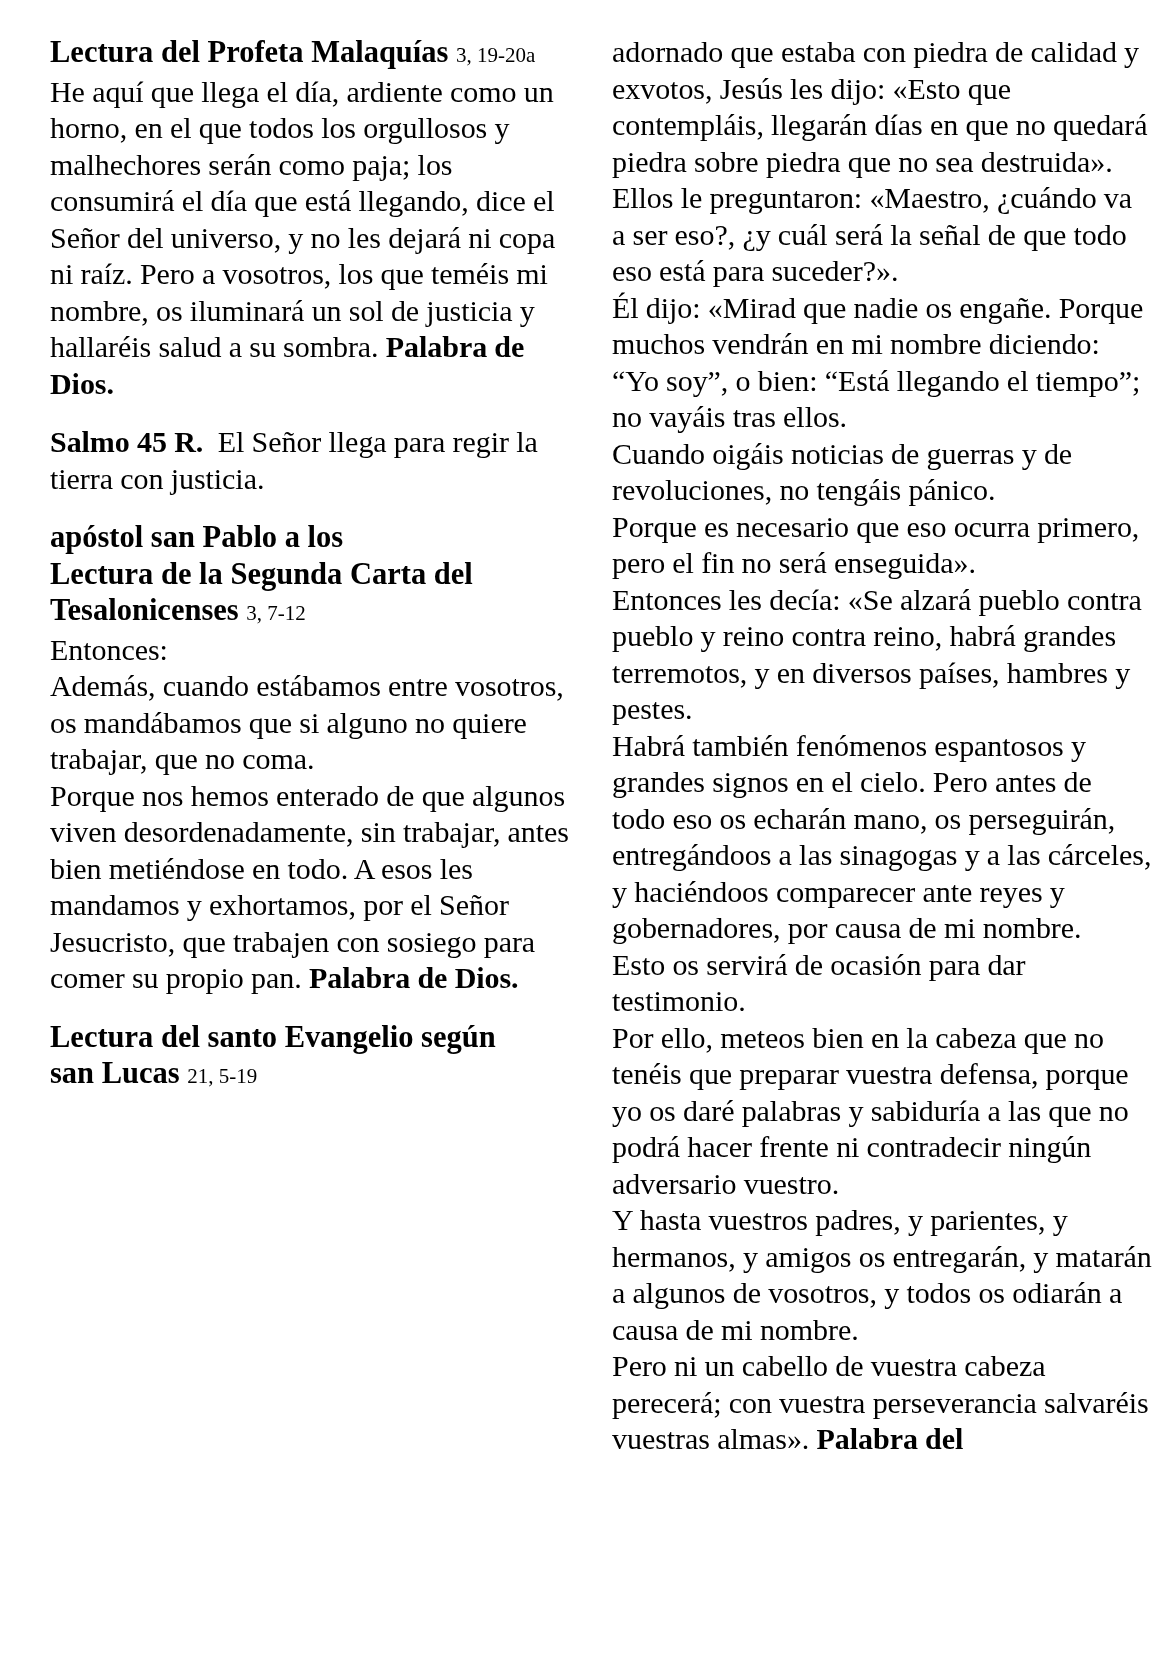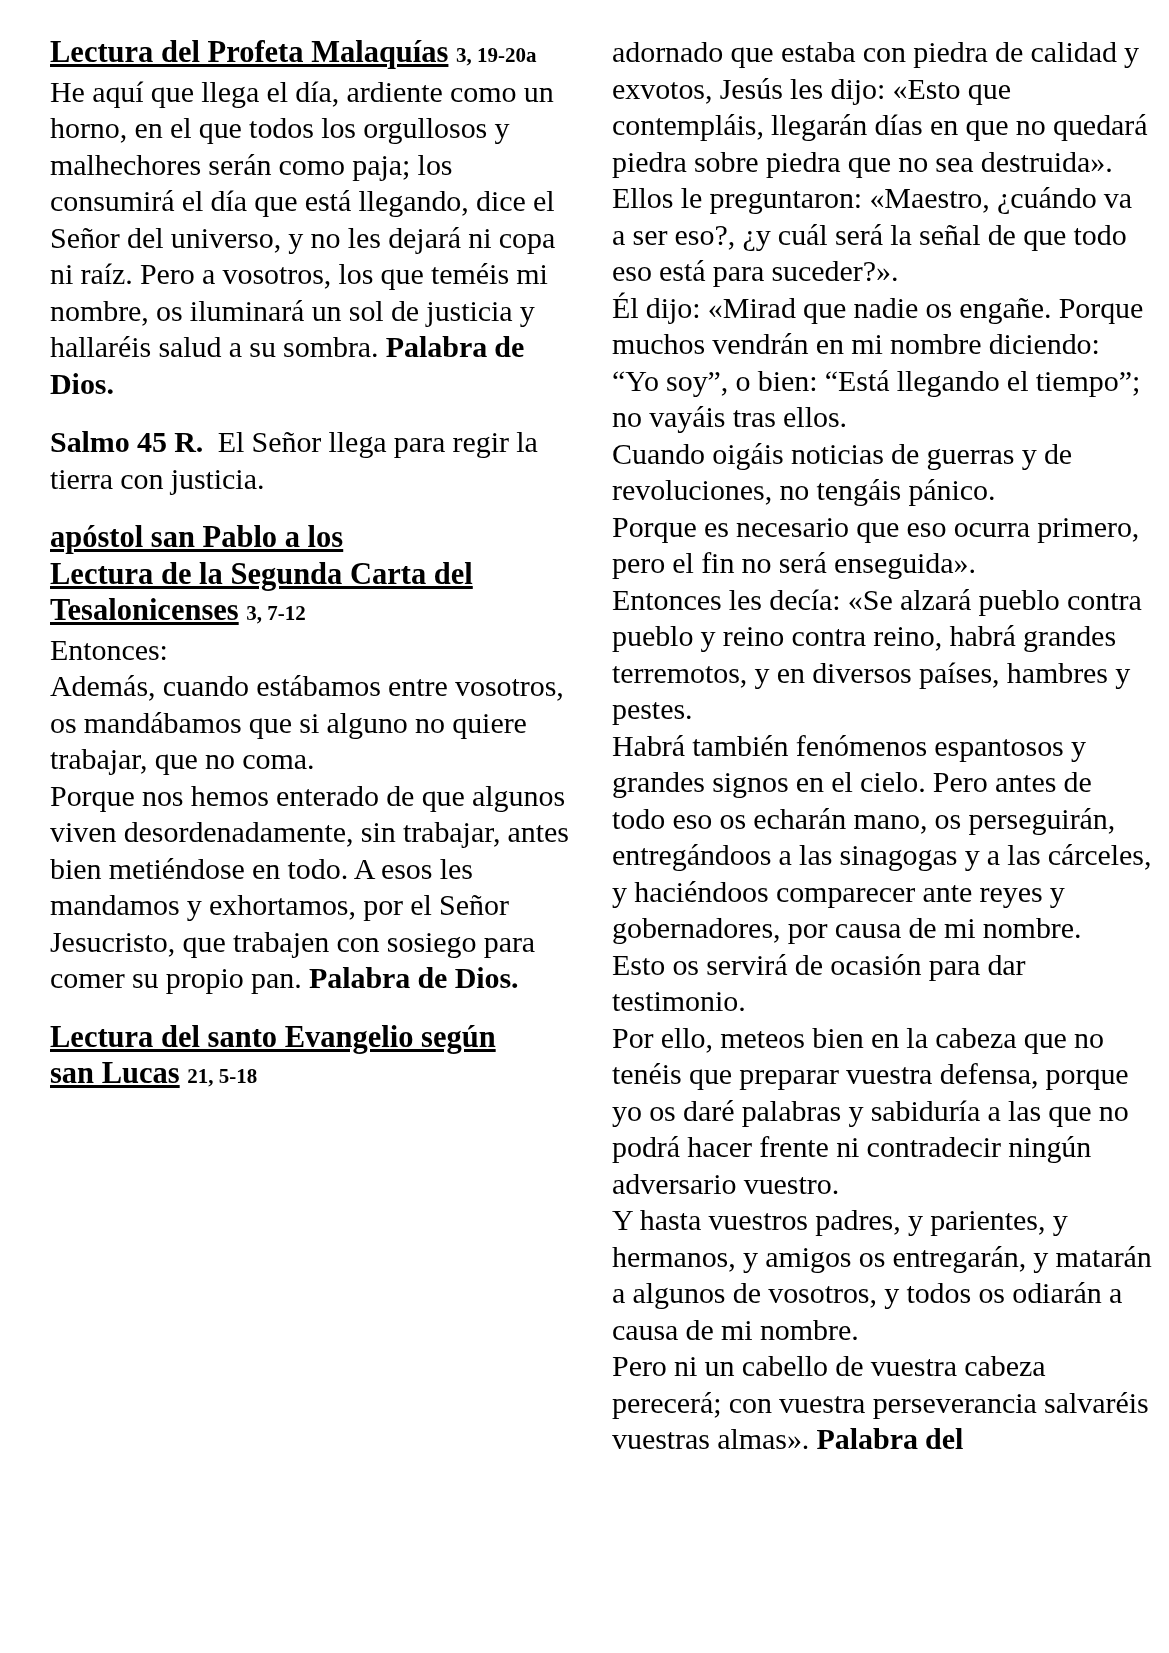--- a/index.html
+++ b/index.html
@@ -43,26 +43,25 @@
     word-spacing: -0.2px;
     letter-spacing: -0.05px;
   }
   .heading {
     font-size: 30.5px;
     line-height: 36.5px;
     font-weight: bold;
     margin: 0;
   }
   .heading .h-text {
-    text-decoration: underline;
     text-underline-offset: 2px;
     text-decoration-thickness: 2.5px;
   }
   .ref {
-    font-weight: bold;
+    font-weight: normal;
     font-size: 21px;
     text-decoration: none;
     letter-spacing: 0;
   }
   b.inline-bold {
     font-weight: bold;
   }
   .gap {
     height: 22px;
   }
@@ -89,21 +88,21 @@
       <div class="heading"><span class="h-text">Lectura de la Segunda Carta del</span></div>
       <div class="heading"><span class="h-text">Tesalonicenses</span> <span class="ref">3, 7-12</span></div>
 
       <p class="para">Entonces:</p>
       <p class="para">Además, cuando estábamos entre vosotros, os mandábamos que si alguno no quiere trabajar, que no coma.</p>
       <p class="para"><span>Porque nos hemos enterado de que algunos viven desordenadamente, sin trabajar, antes bien metiéndose en todo. A esos les mandamos y exhortamos, por el Señor Jesucristo, que trabajen con sosiego para comer su propio pan. </span><b class="inline-bold">Palabra de Dios.</b></p>
 
       <div class="gap"></div>
 
       <div class="heading"><span class="h-text">Lectura del santo Evangelio según</span></div>
-      <div class="heading"><span class="h-text">san Lucas</span> <span class="ref">21, 5-18</span></div>
+      <div class="heading"><span class="h-text">san Lucas</span> <span class="ref">21, 5-19</span></div>
 
     </div>
 
     <div class="col-right">
 
       <p class="para">adornado que estaba con piedra de calidad y exvotos, Jesús les dijo: «Esto que contempláis, llegarán días en que no quedará piedra sobre piedra que no sea destruida».</p>
       <p class="para">Ellos le preguntaron: «Maestro, ¿cuándo va a ser eso?, ¿y cuál será la señal de que todo eso está para suceder?».</p>
       <p class="para">Él dijo: «Mirad que nadie os engañe. Porque muchos vendrán en mi nombre diciendo: “Yo soy”, o bien: “Está llegando el tiempo”; no vayáis tras ellos.</p>
       <p class="para">Cuando oigáis noticias de guerras y de revoluciones, no tengáis pánico.</p>
       <p class="para">Porque es necesario que eso ocurra primero, pero el fin no será enseguida».</p>

